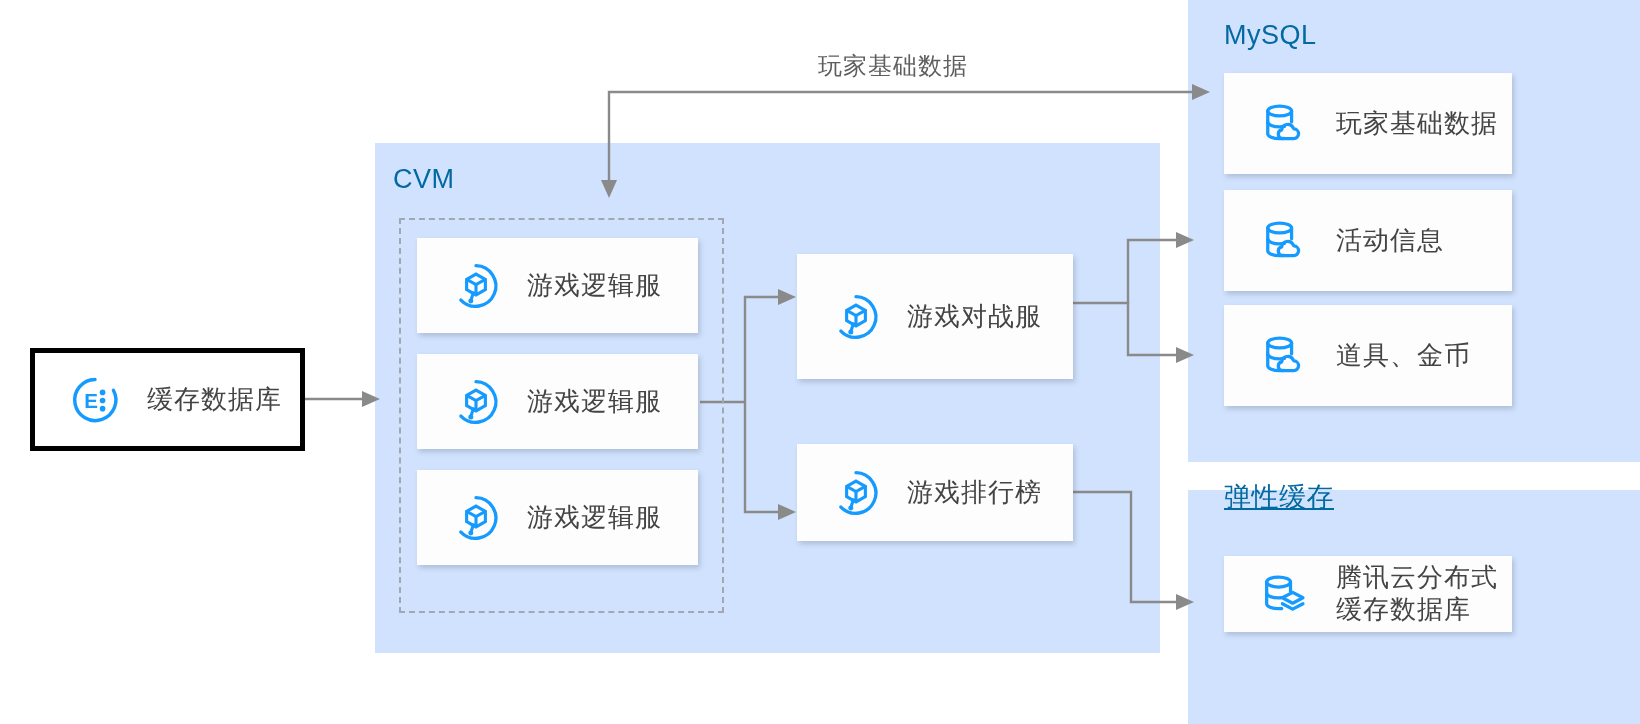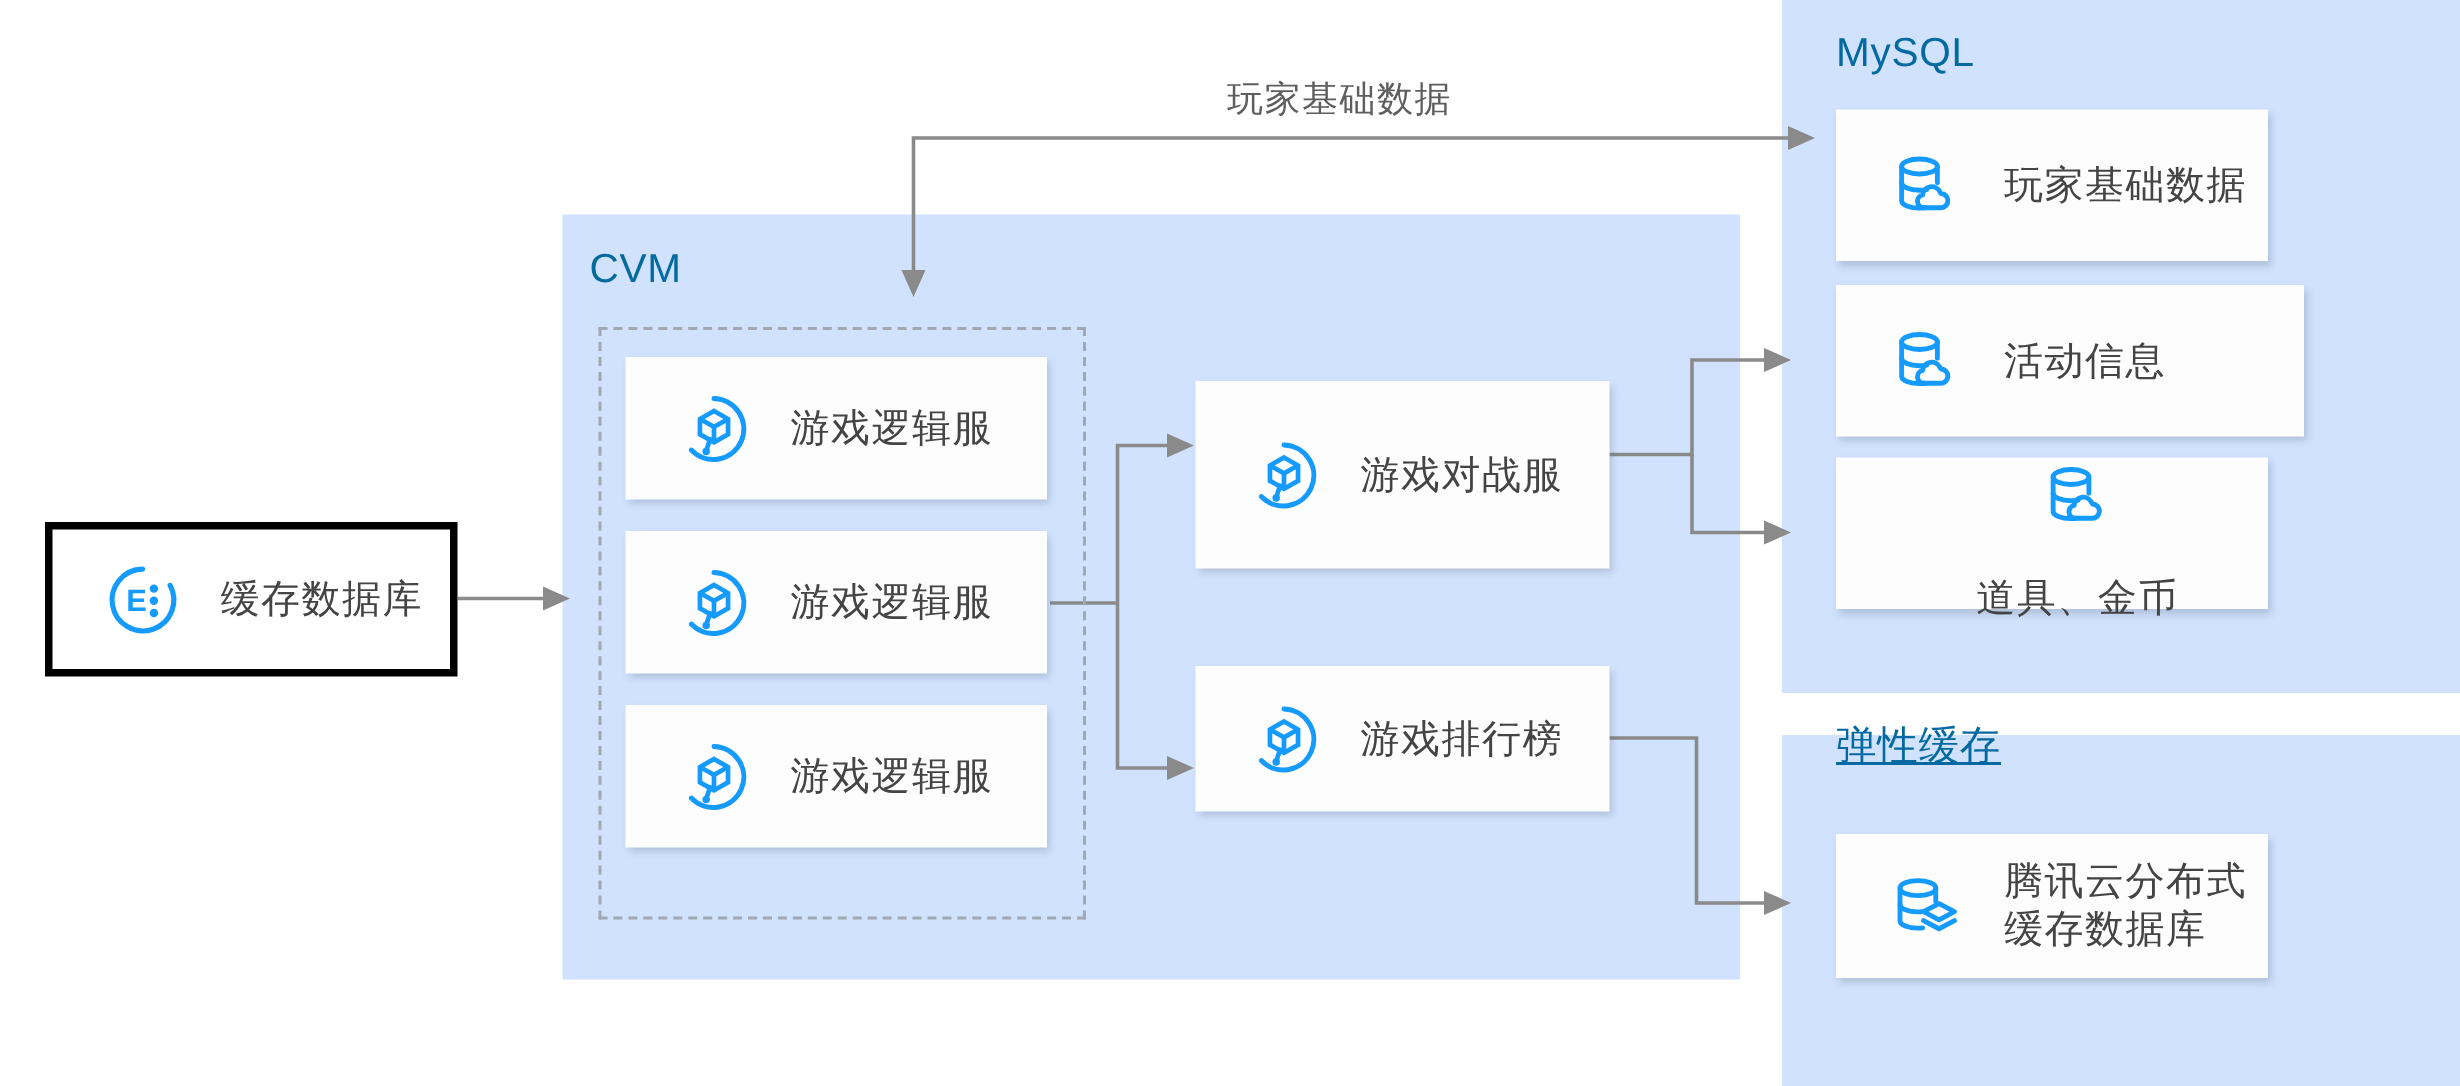--- a/index.html
+++ b/index.html
@@ -221,47 +221,47 @@
         <ellipse cx="20" cy="12" rx="11" ry="4.6" fill="none" stroke="#159aff" stroke-width="3"></ellipse>
         <path d="M9 12 L9 33 C9 35.6 13.9 37.6 20 37.6 C21.3 37.6 22.5 37.5 23.6 37.3" fill="none" stroke="#159aff" stroke-width="3" stroke-linecap="round"></path>
         <path d="M31 12 L31 22" fill="none" stroke="#159aff" stroke-width="3" stroke-linecap="round"></path>
         <path d="M9 22 C9 24.6 13.9 26.6 20 26.6 C21.6 26.6 23.1 26.5 24.4 26.2" fill="none" stroke="#159aff" stroke-width="3" stroke-linecap="round"></path>
         <path d="M32.5 27.5 a5.6 5.6 0 0 0 -10.6 2 a4 4 0 0 0 .6 7.9 h10.4 a4.4 4.4 0 0 0 .3 -8.8 z" fill="none" stroke="#159aff" stroke-width="3" stroke-linejoin="round"></path>
       </svg>
     </span>
     <span class="ctext">玩家基础数据</span>
   </div>
 
-  <div class="card lead" style="left:1224px; top:190px; width:312px; height:101px;">
+  <div class="card lead" style="left:1224px; top:190px; width:288px; height:101px;">
     <span class="ico">
       <svg width="52" height="52" viewBox="0 0 48 48" aria-hidden="true">
         <ellipse cx="20" cy="12" rx="11" ry="4.6" fill="none" stroke="#159aff" stroke-width="3"></ellipse>
         <path d="M9 12 L9 33 C9 35.6 13.9 37.6 20 37.6 C21.3 37.6 22.5 37.5 23.6 37.3" fill="none" stroke="#159aff" stroke-width="3" stroke-linecap="round"></path>
         <path d="M31 12 L31 22" fill="none" stroke="#159aff" stroke-width="3" stroke-linecap="round"></path>
         <path d="M9 22 C9 24.6 13.9 26.6 20 26.6 C21.6 26.6 23.1 26.5 24.4 26.2" fill="none" stroke="#159aff" stroke-width="3" stroke-linecap="round"></path>
         <path d="M32.5 27.5 a5.6 5.6 0 0 0 -10.6 2 a4 4 0 0 0 .6 7.9 h10.4 a4.4 4.4 0 0 0 .3 -8.8 z" fill="none" stroke="#159aff" stroke-width="3" stroke-linejoin="round"></path>
       </svg>
     </span>
     <span class="ctext">活动信息</span>
   </div>
 
-  <div class="card lead" style="left:1224px; top:305px; width:288px; height:101px;flex-direction:column;">
+  <div class="card lead" style="left:1224px; top:305px; width:288px; height:101px;">
     <span class="ico">
       <svg width="52" height="52" viewBox="0 0 48 48" aria-hidden="true">
         <ellipse cx="20" cy="12" rx="11" ry="4.6" fill="none" stroke="#159aff" stroke-width="3"></ellipse>
         <path d="M9 12 L9 33 C9 35.6 13.9 37.6 20 37.6 C21.3 37.6 22.5 37.5 23.6 37.3" fill="none" stroke="#159aff" stroke-width="3" stroke-linecap="round"></path>
         <path d="M31 12 L31 22" fill="none" stroke="#159aff" stroke-width="3" stroke-linecap="round"></path>
         <path d="M9 22 C9 24.6 13.9 26.6 20 26.6 C21.6 26.6 23.1 26.5 24.4 26.2" fill="none" stroke="#159aff" stroke-width="3" stroke-linecap="round"></path>
         <path d="M32.5 27.5 a5.6 5.6 0 0 0 -10.6 2 a4 4 0 0 0 .6 7.9 h10.4 a4.4 4.4 0 0 0 .3 -8.8 z" fill="none" stroke="#159aff" stroke-width="3" stroke-linejoin="round"></path>
       </svg>
     </span>
     <span class="ctext">道具、金币</span>
   </div>
 
-  <div class="card lead" style="left:1224px; top:556px; width:288px; height:96px;">
+  <div class="card lead" style="left:1224px; top:556px; width:288px; height:76px;">
     <span class="ico">
       <svg width="52" height="52" viewBox="0 0 48 48" aria-hidden="true">
         <ellipse cx="19" cy="13" rx="11" ry="4.6" fill="none" stroke="#159aff" stroke-width="3"></ellipse>
         <path d="M8 13 L8 33 C8 35.6 12.9 37.6 19 37.6 C20 37.6 21 37.55 21.9 37.45" fill="none" stroke="#159aff" stroke-width="3" stroke-linecap="round"></path>
         <path d="M30 13 L30 21.5" fill="none" stroke="#159aff" stroke-width="3" stroke-linecap="round"></path>
         <path d="M8 23 C8 25.6 12.9 27.6 19 27.6 C20 27.6 21 27.55 21.9 27.45" fill="none" stroke="#159aff" stroke-width="3" stroke-linecap="round"></path>
         <path d="M32 22.5 L41.5 27.5 L32 32.5 L22.5 27.5 Z" fill="none" stroke="#159aff" stroke-width="3" stroke-linejoin="round"></path>
         <path d="M22.5 33 L32 38 L41.5 33" fill="none" stroke="#159aff" stroke-width="3" stroke-linejoin="round" stroke-linecap="round"></path>
       </svg>
     </span>

